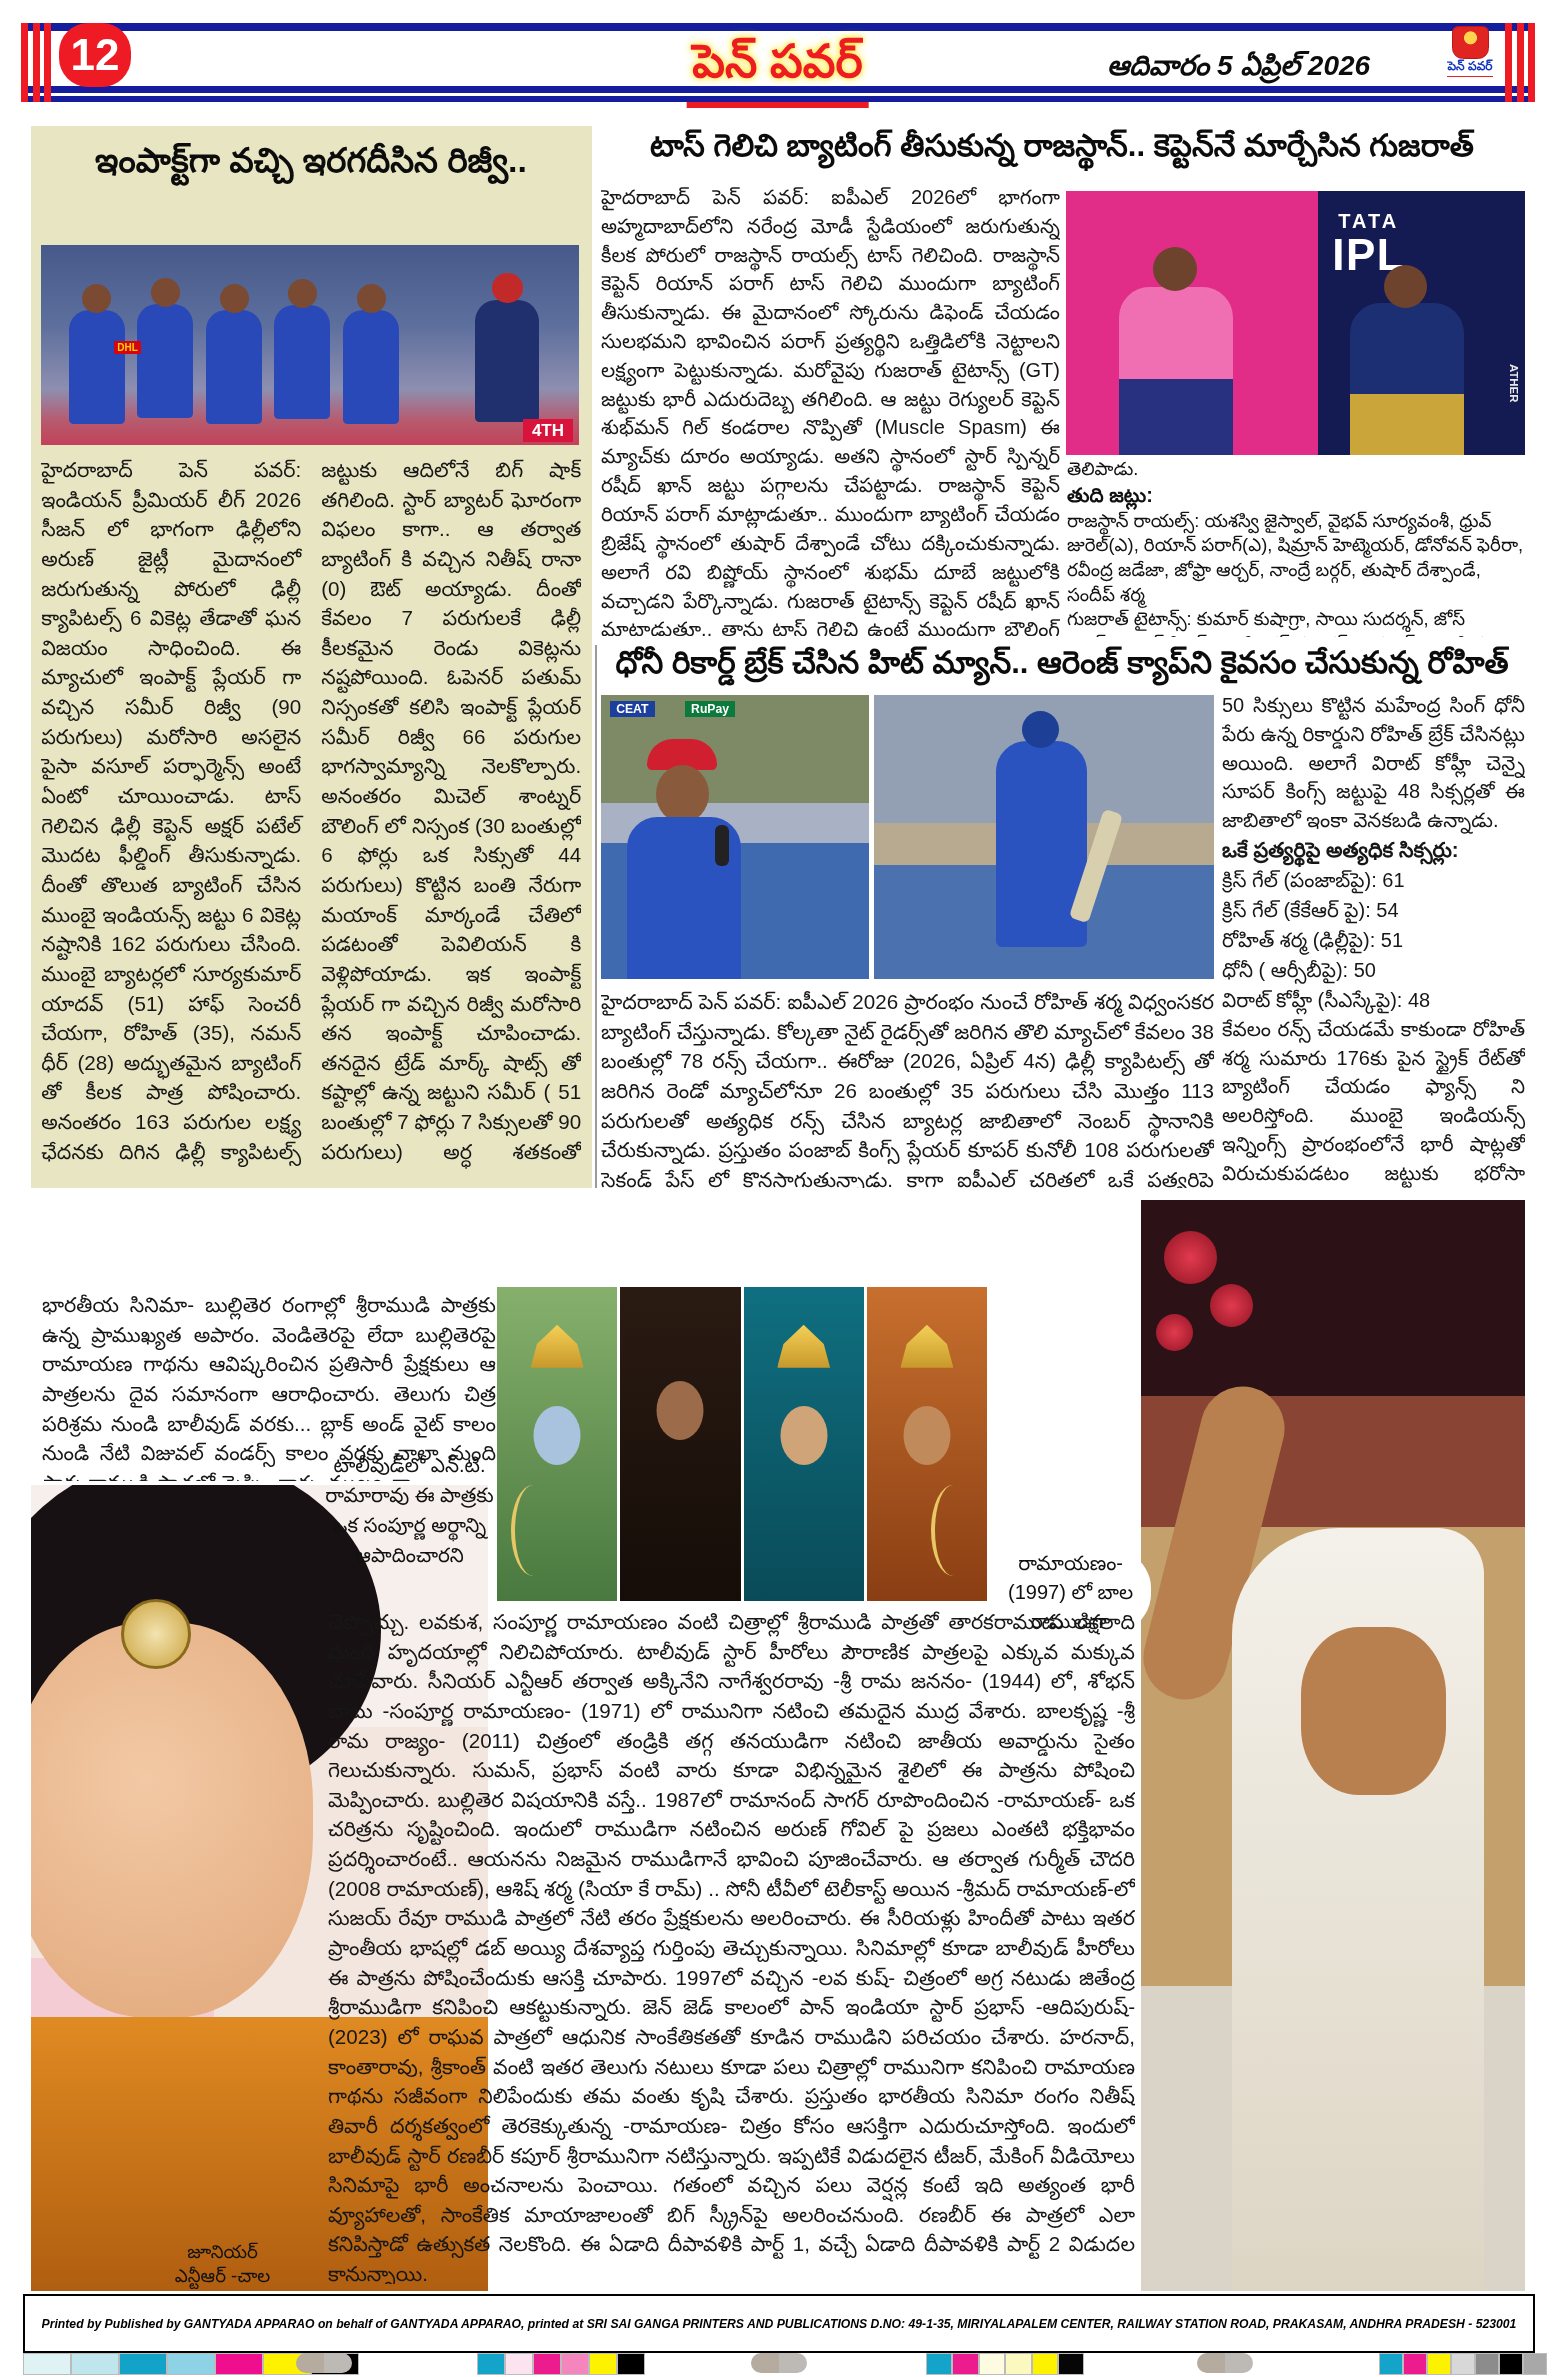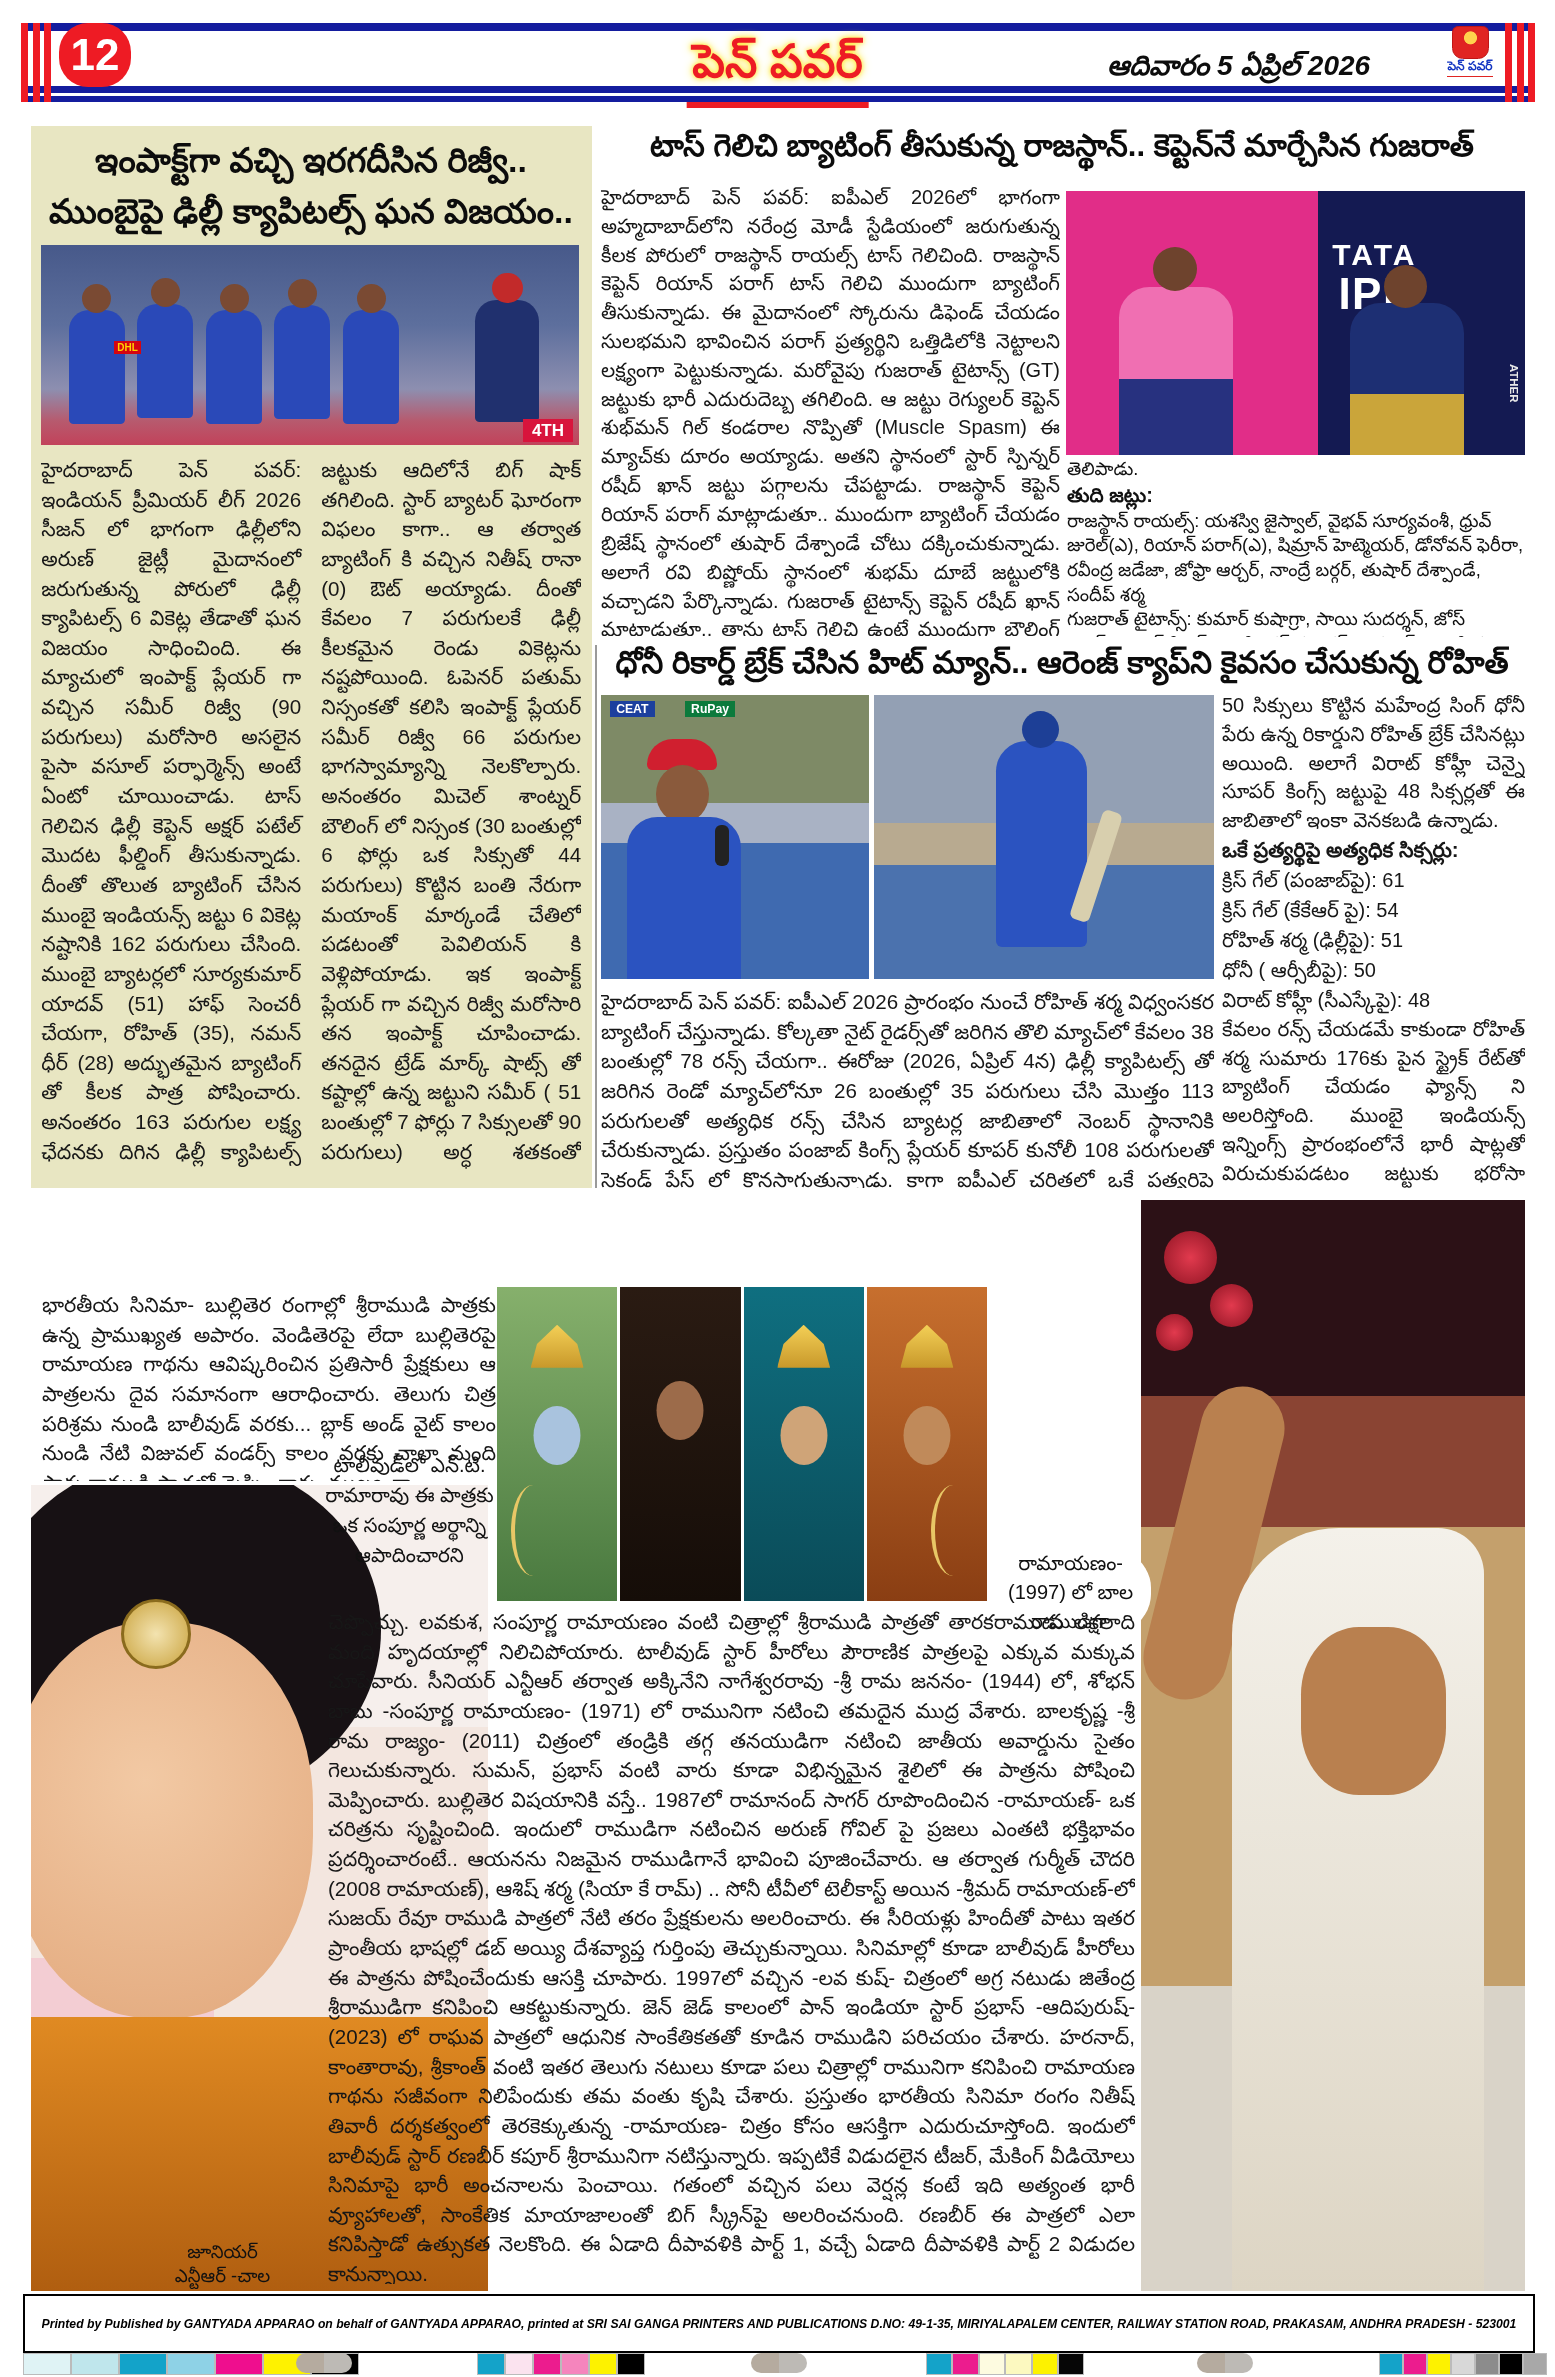--- a/index.html
+++ b/index.html
@@ -36,21 +36,21 @@
   
   #art2-head{left:599px;top:128px;width:926px;font-size:31px;font-weight:bold;text-align:center;color:#0c0c0c;}
   #art2-col{left:601px;top:183px;width:459px;height:345px;font-size:20px;}
   #art2-cont{left:601px;top:529px;width:459px;height:107px;font-size:20px;}
   .photo2{left:1066px;top:191px;width:459px;height:264px;overflow:hidden;background:linear-gradient(90deg,#e12d88 0 55%,#141a52 55% 100%);}
   .p2rr{position:absolute;left:53px;bottom:0;width:114px;height:168px;background:linear-gradient(180deg,#f06fb2 0 55%,#27317f 55% 100%);border-radius:30.5px 30.5px 0 0;}
   .p2rr:before{content:"";position:absolute;top:-40px;left:34px;width:44px;height:44px;border-radius:50%;background:#6e432d;}
   .p2gt{position:absolute;right:61px;bottom:0;width:114px;height:152px;background:linear-gradient(180deg,#1d2f73 0 60%,#caa53a 60% 100%);border-radius:30.5px 30.5px 0 0;}
   .p2gt:before{content:"";position:absolute;top:-38px;left:34px;width:43px;height:43px;border-radius:50%;background:#6e432d;}
   .p2logo{position:absolute;left:58%;top:20px;color:#fff;font-weight:bold;text-align:center;line-height:1.05;}
-  .p2logo .t{font-size:30px;letter-spacing:3px;margin-top:28px;}
+  .p2logo .t{font-size:20px;letter-spacing:3px;}
   .p2logo .i{font-size:44px;letter-spacing:1.5px;}
   .p2side{position:absolute;right:4.6px;bottom:53px;color:#e8e8e8;font-size:11.4px;font-weight:bold;writing-mode:vertical-rl;}
   #art2-teams{left:1067px;top:457px;width:457px;height:180px;font-size:18.3px;line-height:1.35;overflow:hidden;}
   #art2-teams .bold{font-weight:bold;font-size:20px;}
   .divider{background:#9a9a9a;}
   
   #art3-head{left:599px;top:645px;width:926px;font-size:31px;font-weight:bold;text-align:center;color:#0c0c0c;}
   .photo3{left:601px;top:695px;width:268px;height:284px;overflow:hidden;
       background:linear-gradient(180deg,#7e8a66 0 38%,#a9b2c4 38% 52%,#3f6ab0 52% 100%);}
   .p3cap{position:absolute;left:46px;top:44px;width:70px;height:30.5px;background:#d01f2f;border-radius:30.5px 30.5px 6.1px 6.1px;}
@@ -124,21 +124,20 @@
   <div class="abs" id="masthead-title">పెన్ పవర్</div>
   <div class="abs" id="masthead-date">ఆదివారం 5 ఏప్రిల్ 2026</div>
   <div class="abs" id="logo">
     <div class="shield"></div>
     <span class="logo-text">పెన్ పవర్</span>
   </div>
 
   <div class="abs" id="art1">
     <h2>
       <span>ఇంపాక్ట్‌గా వచ్చి ఇరగదీసిన రిజ్వీ..</span><br>
-      <span>ముంబైపై ఢిల్లీ క్యాపిటల్స్ ఘన విజయం..</span>
     </h2>
     <div class="abs photo1">
       <div class="p1player" style="left:27.4px;"></div>
       <div class="p1player" style="left:96px;bottom:27.4px;"></div>
       <div class="p1player" style="left:165px;"></div>
       <div class="p1player" style="left:233px;bottom:26px;"></div>
       <div class="p1player" style="left:302px;"></div>
       <div class="p1bat"></div>
       <div class="p1dhl">DHL</div>
       <div class="p1banner">4TH</div>

